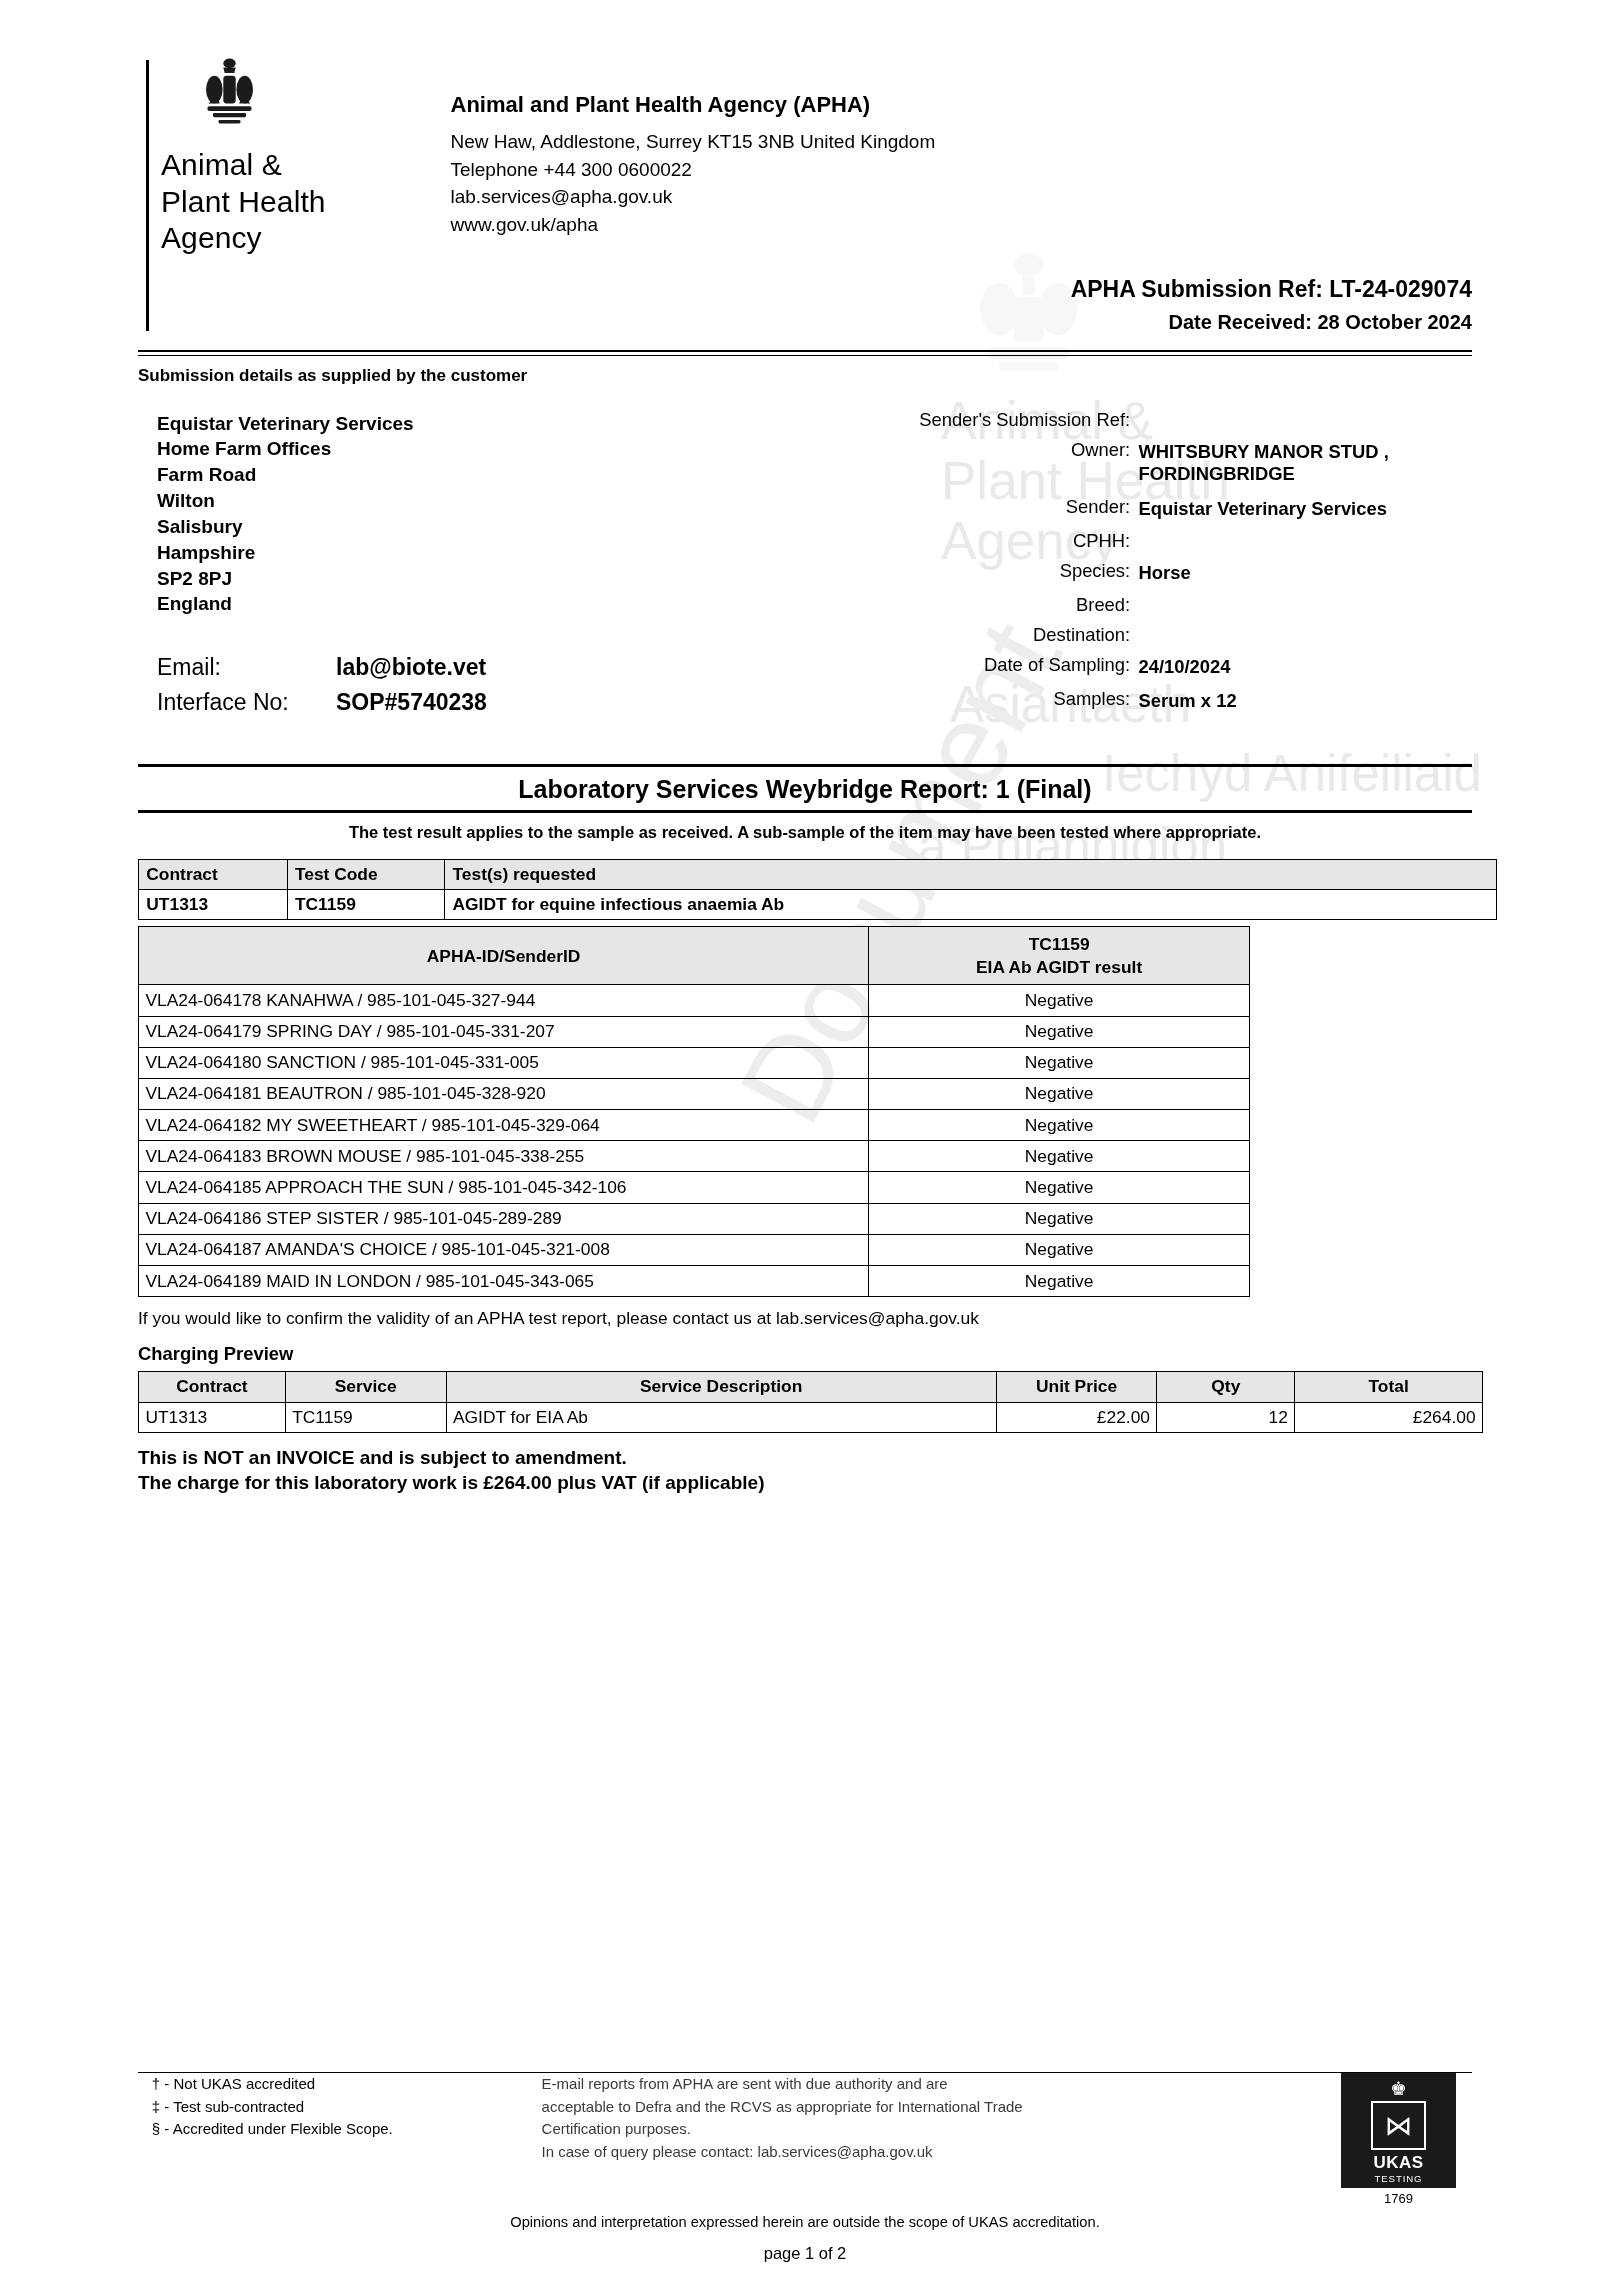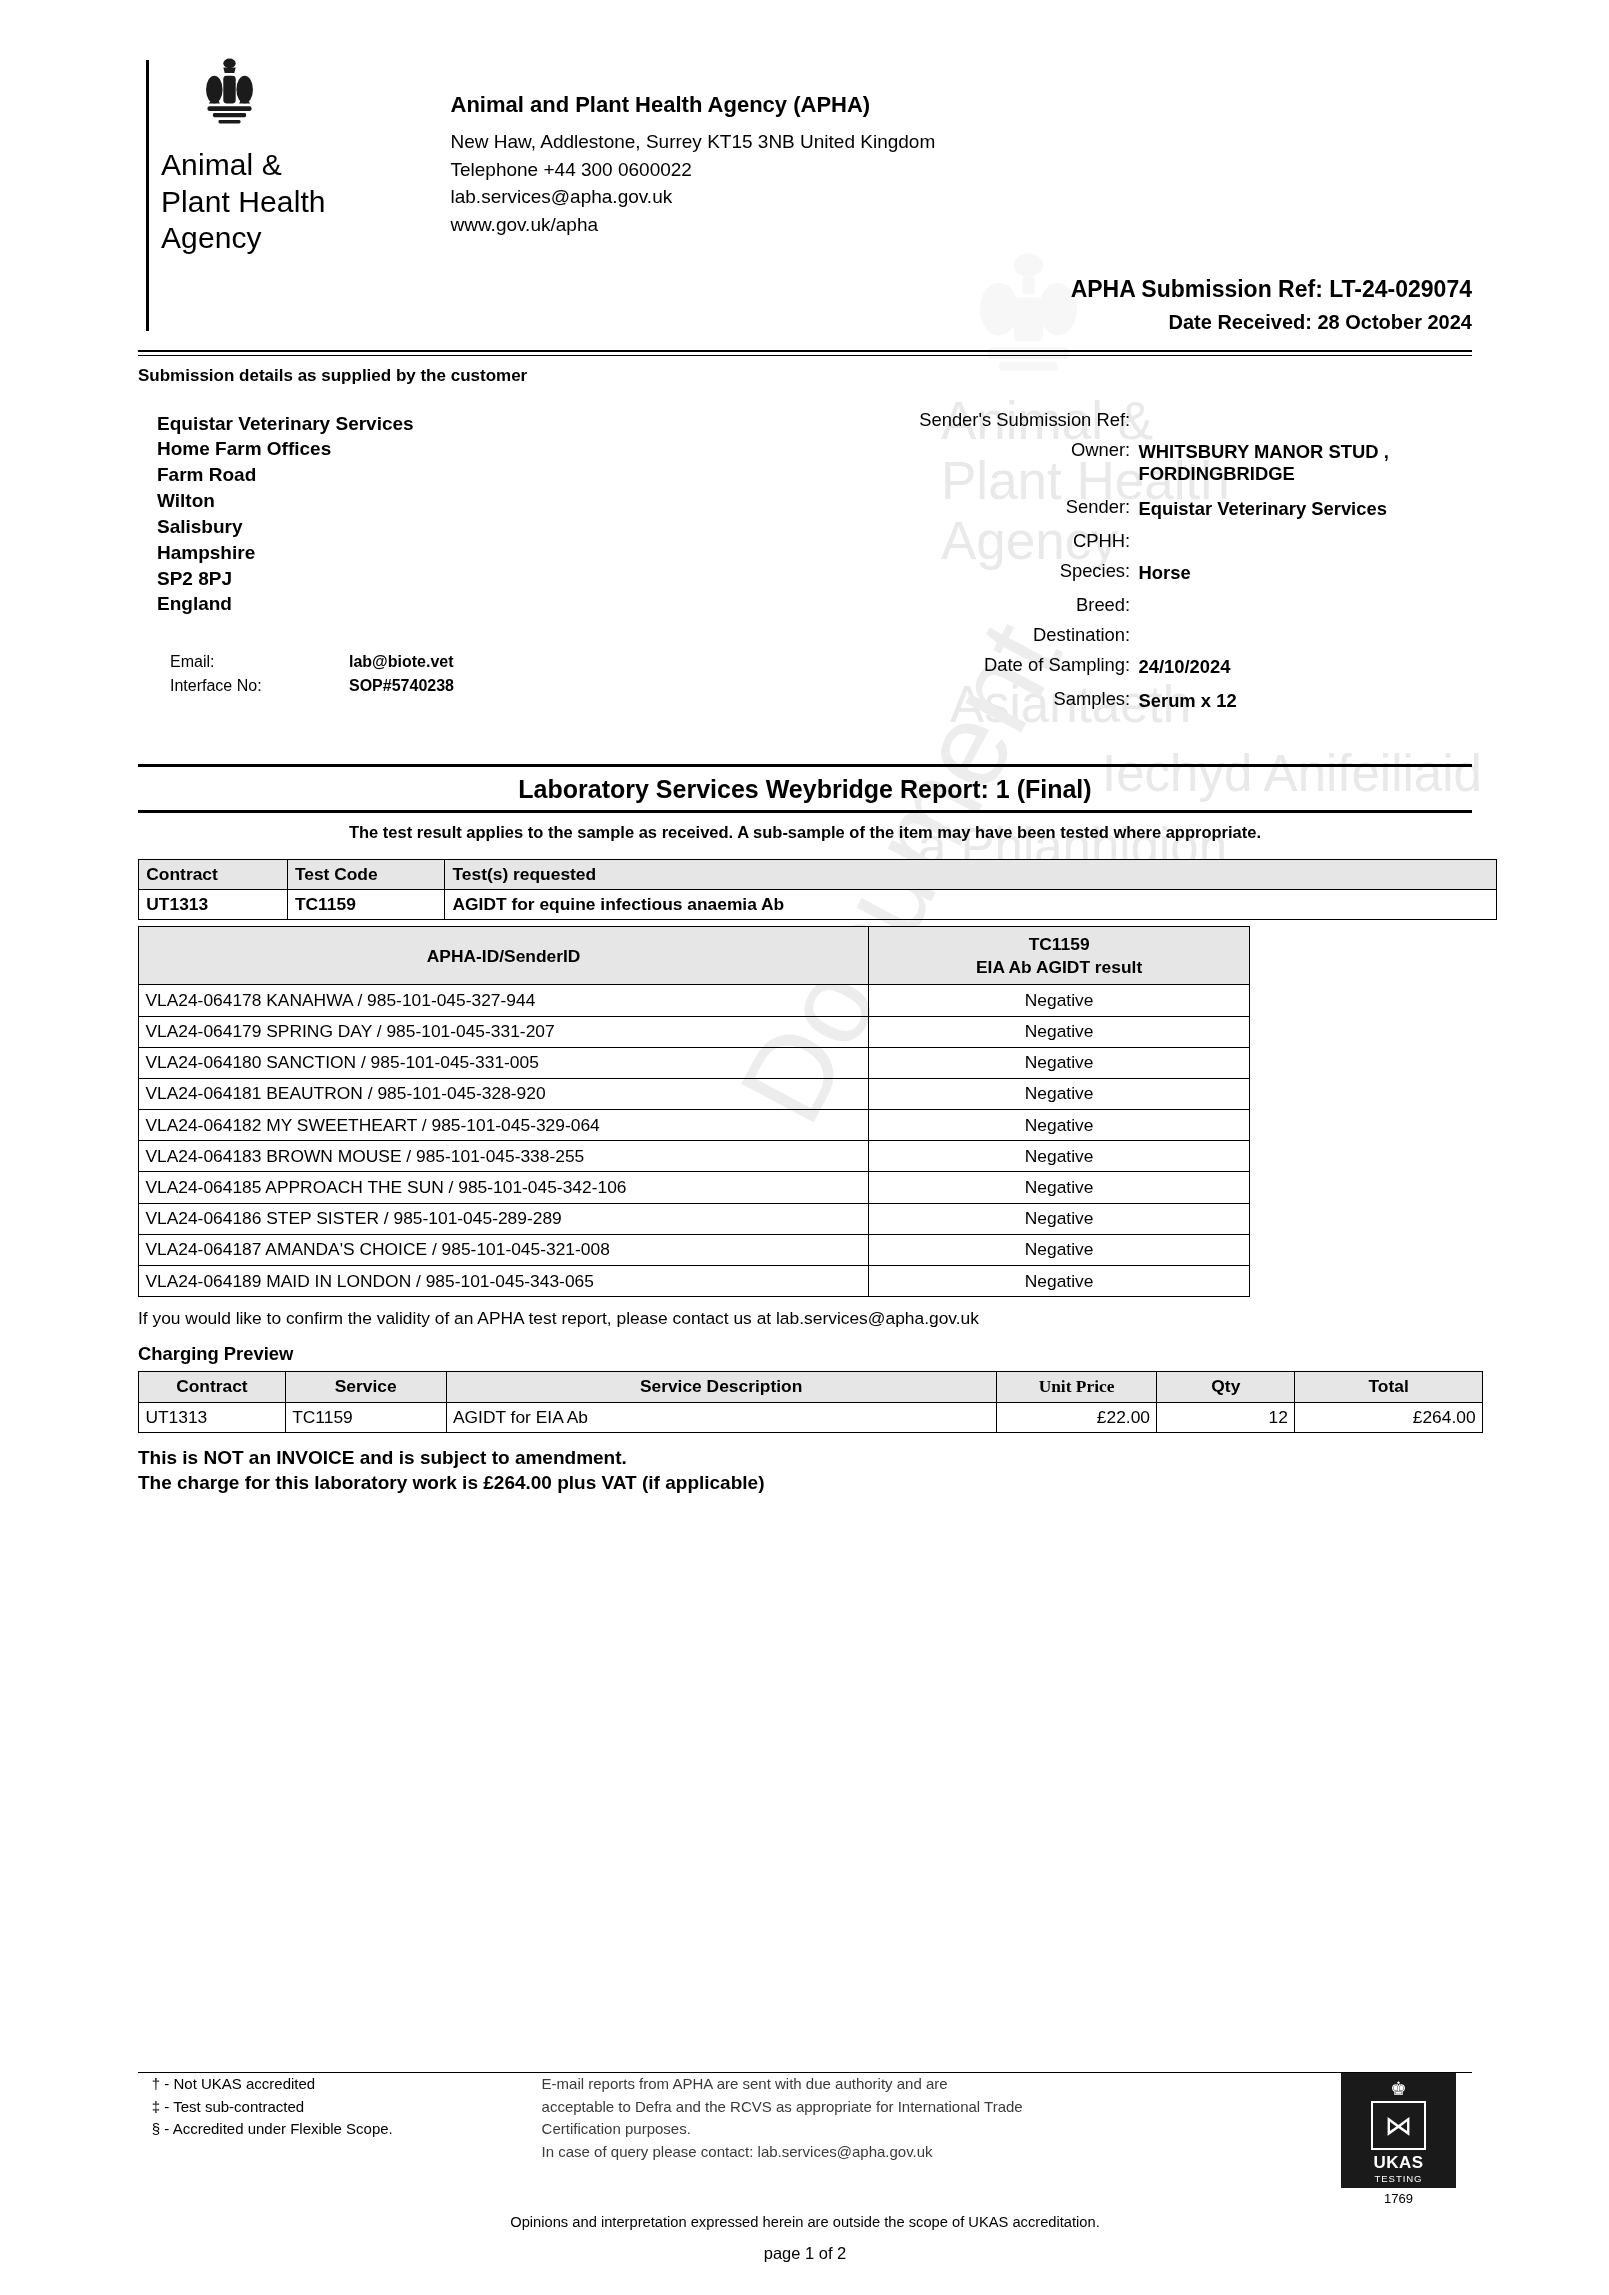--- a/index.html
+++ b/index.html
@@ -151,23 +151,22 @@
   .addr-line {
     font-size: 19px;
     font-weight: bold;
     line-height: 1.36;
   }
   .email-rows {
     margin-top: 33px;
   }
   .email-row {
     display: flex;
-    font-size: 16px;
+    font-size: 23px;
     line-height: 1.5;
-    margin-left: 13px;
   }
   .email-label { width: 179px; }
   .email-val { font-weight: bold; }
 
   .sender-grid {
     flex: 1;
     padding-left: 9.2px;
   }
   .sg-row {
     display: flex;
@@ -263,21 +262,21 @@
   }
   .tbl-charge th {
     background: #e6e6e6;
     font-weight: bold;
     text-align: center;
   }
   .tbl-charge td { text-align: left; }
   .tbl-charge td.num { text-align: right; }
   .c-contract { width: 133px; }
   .c-service { width: 147px; }
-  .c-unit { width: 147px; font-family: Liberation Serif, serif; }
+  .c-unit { width: 147px; }
   .c-qty { width: 124px; }
   .c-total { width: 174px; }
 
   .not-invoice {
     font-size: 19px;
     font-weight: bold;
     margin-top: 12px;
     line-height: 1.32;
   }
 

